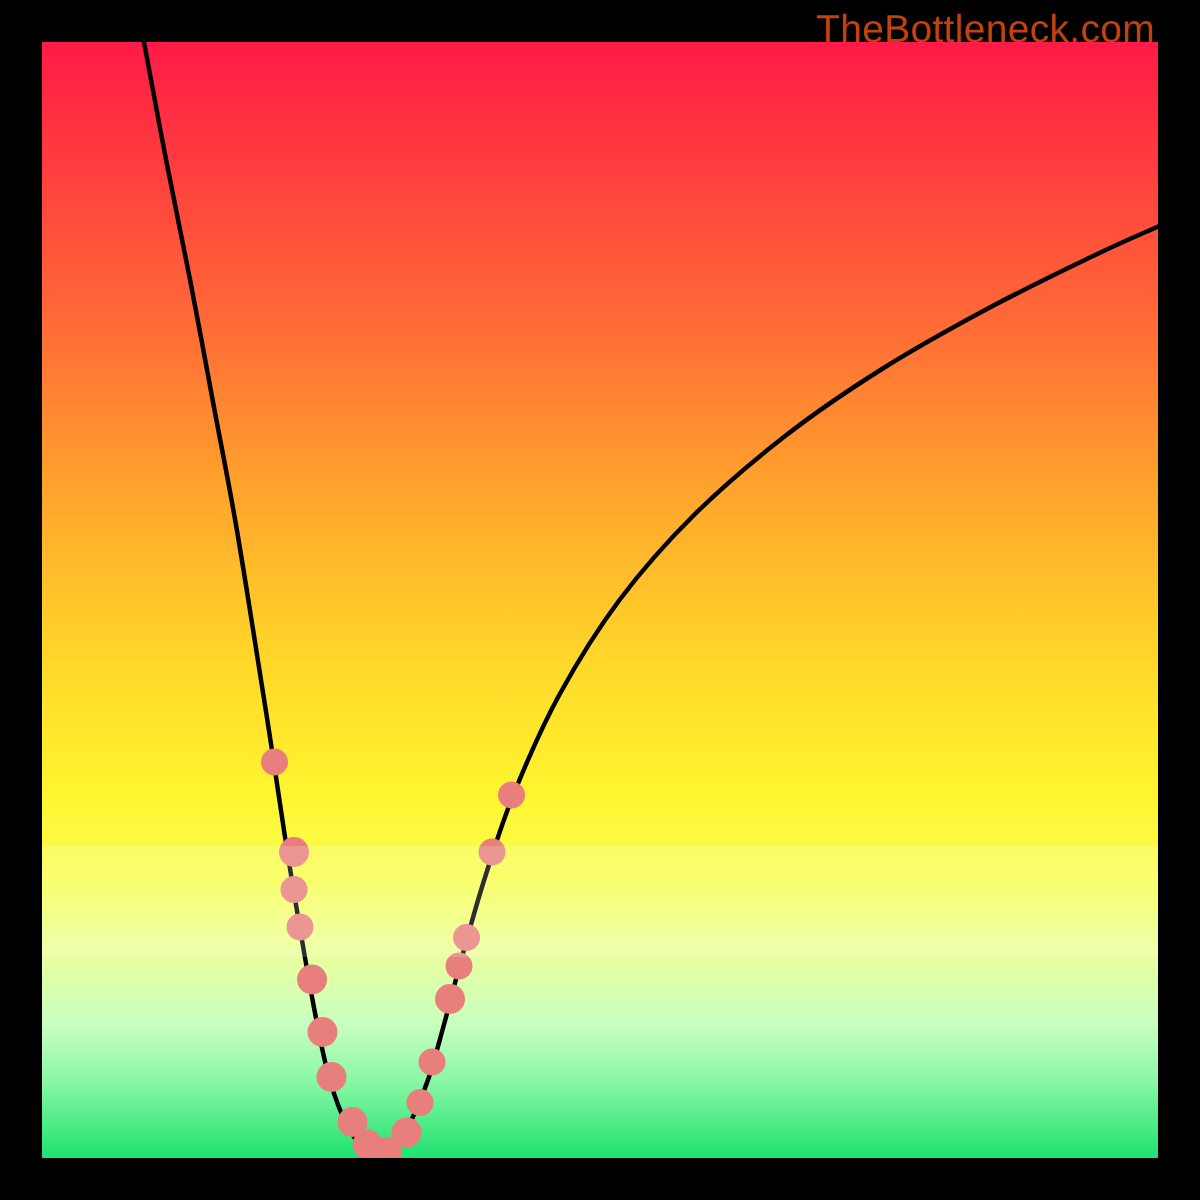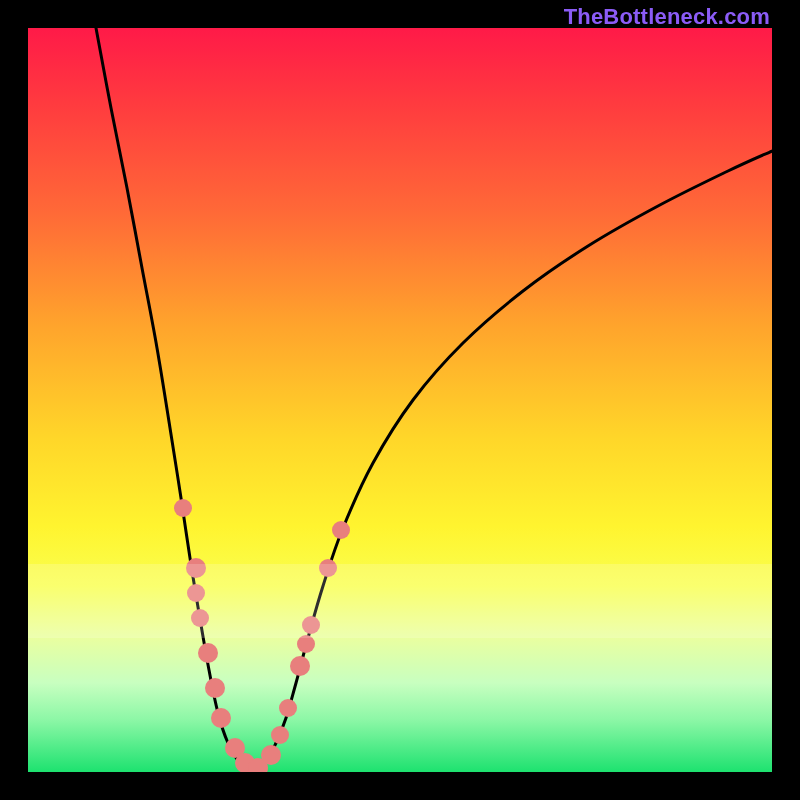--- a/index.html
+++ b/index.html
@@ -40,24 +40,24 @@
   .white-stripe {
     position: absolute;
     left: 0;
     right: 0;
     background: rgba(255,255,255,0.18);
   }
   .watermark {
     position: absolute;
     right: 30px;
     top: 4px;
-    color: #8b5cf6;
-    font-size: 22px;
+    color: #c2410c;
+    font-size: 26px;
     letter-spacing: 0.2px;
-    font-weight: 700;
+    font-weight: 400;
     user-select: none;
   }
   svg { display: block; }
 </style>
 </head>
 <body>
 
 <div class="frame">
   <div class="watermark">TheBottleneck.com</div>
   <div class="plot-area">

